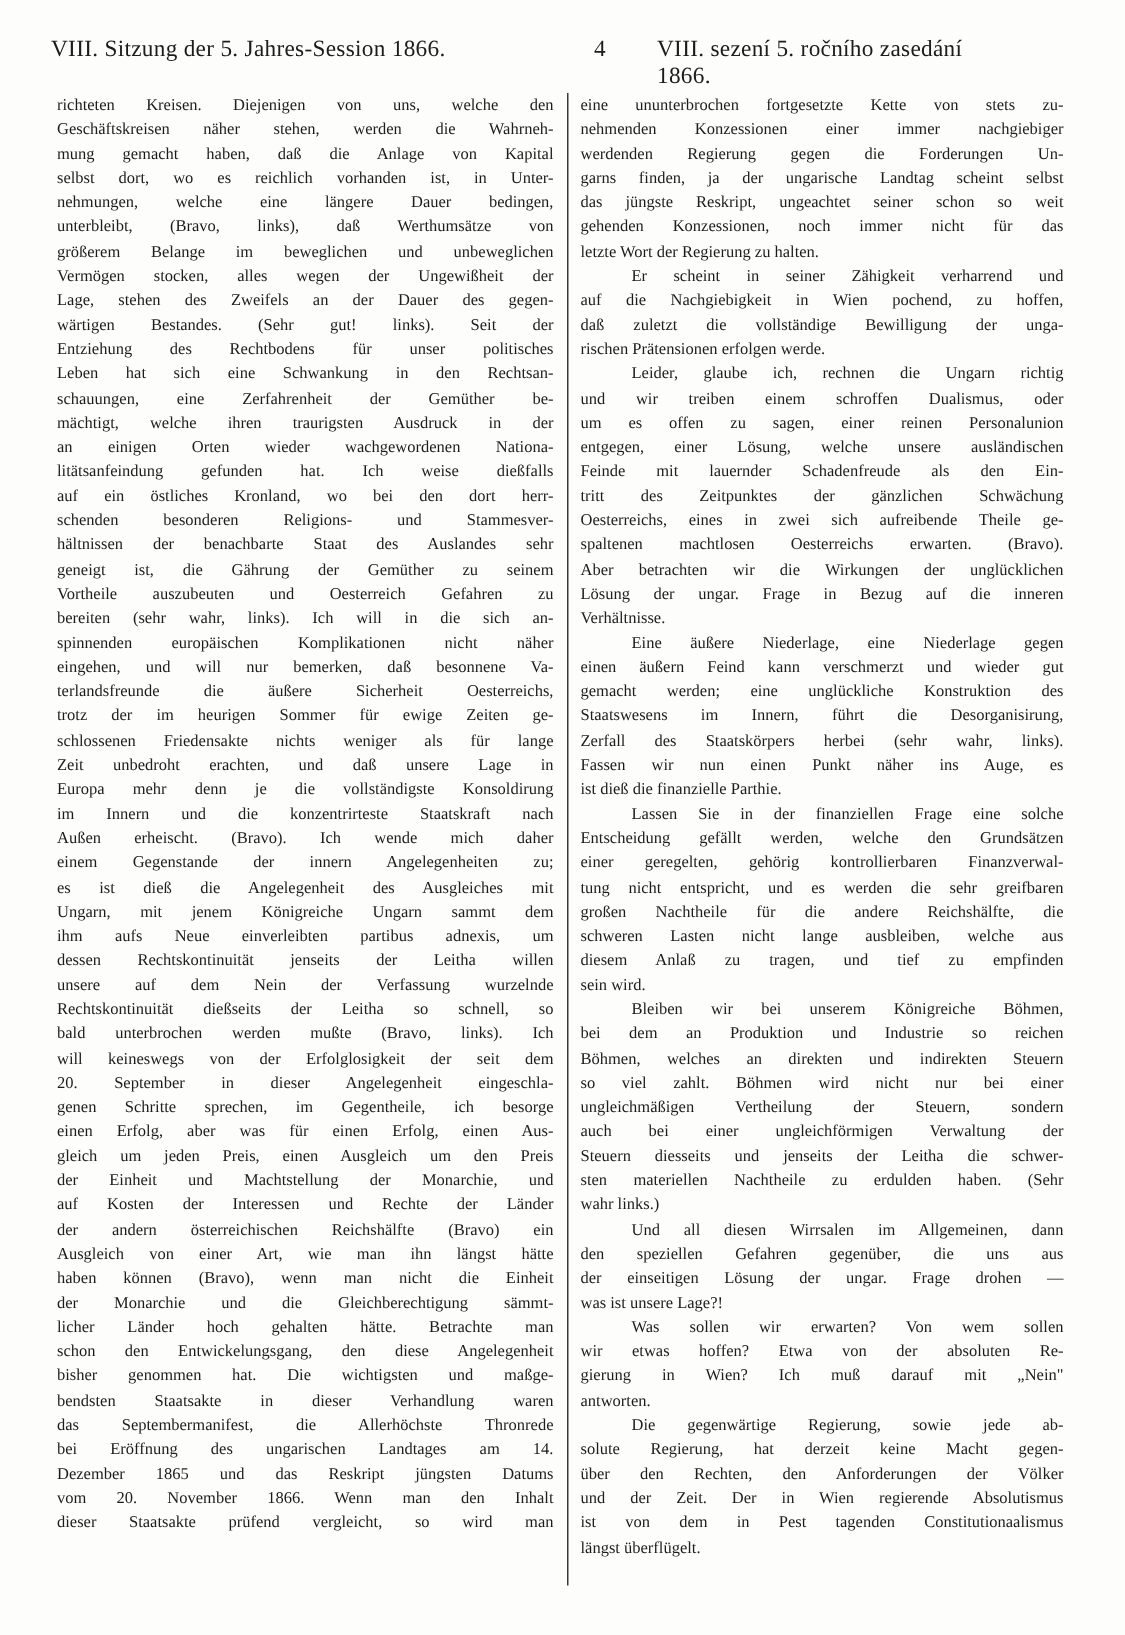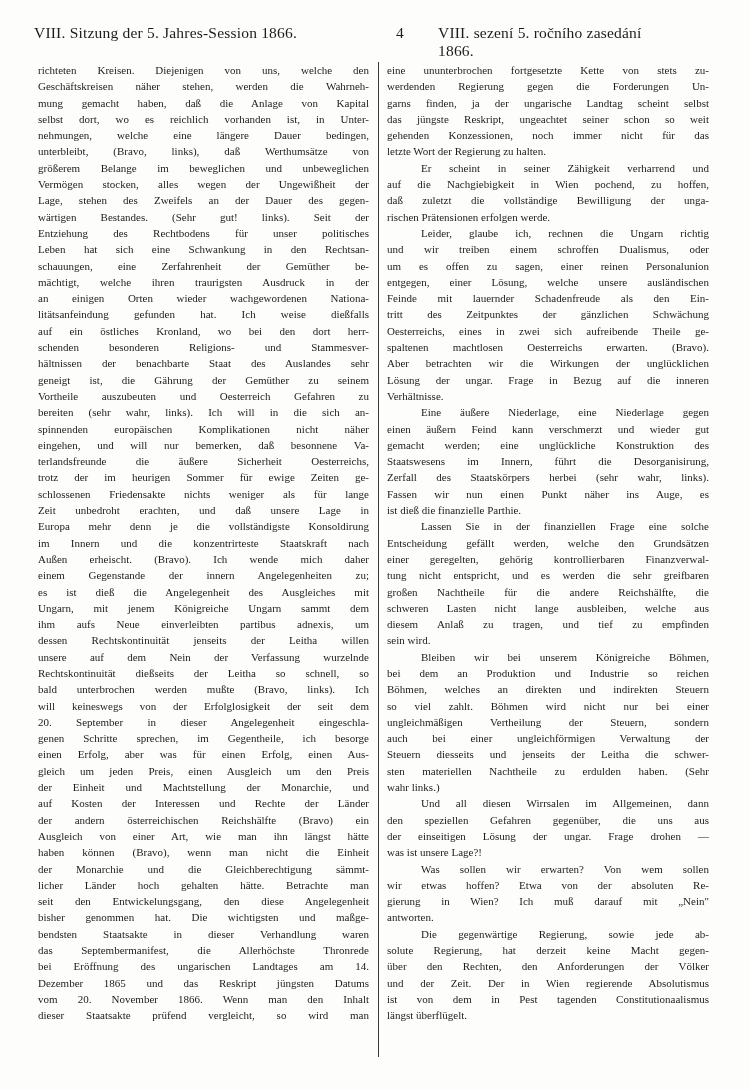--- a/index.html
+++ b/index.html
@@ -81,32 +81,33 @@
     <span class="line">genen Schritte sprechen, im Gegentheile, ich besorge</span>
     <span class="line">einen Erfolg, aber was für einen Erfolg, einen Aus-</span>
     <span class="line">gleich um jeden Preis, einen Ausgleich um den Preis</span>
     <span class="line">der Einheit und Machtstellung der Monarchie, und</span>
     <span class="line">auf Kosten der Interessen und Rechte der Länder</span>
     <span class="line">der andern österreichischen Reichshälfte (Bravo) ein</span>
     <span class="line">Ausgleich von einer Art, wie man ihn längst hätte</span>
     <span class="line">haben können (Bravo), wenn man nicht die Einheit</span>
     <span class="line">der Monarchie und die Gleichberechtigung sämmt-</span>
     <span class="line">licher Länder hoch gehalten hätte.  Betrachte man</span>
-    <span class="line">seit den Entwickelungsgang, den diese Angelegenheit</span>
+    <span class="line">schon den Entwickelungsgang, den diese Angelegenheit</span>
     <span class="line">bisher genommen hat.  Die wichtigsten und maßge-</span>
     <span class="line">bendsten Staatsakte in dieser Verhandlung waren</span>
     <span class="line">das Septembermanifest, die Allerhöchste Thronrede</span>
     <span class="line">bei Eröffnung des ungarischen Landtages am 14.</span>
     <span class="line">Dezember 1865 und das Reskript jüngsten Datums</span>
     <span class="line">vom 20. November 1866.  Wenn man den Inhalt</span>
     <span class="line">dieser Staatsakte prüfend vergleicht, so wird man</span>
   </div>
 <div class="divider"></div>
 <div class="col right" id="col-right">
     <span class="line">eine ununterbrochen fortgesetzte Kette von stets zu-</span>
+    <span class="line">nehmenden Konzessionen einer immer nachgiebiger</span>
     <span class="line">werdenden Regierung gegen die Forderungen Un-</span>
     <span class="line">garns finden, ja der ungarische Landtag scheint selbst</span>
     <span class="line">das jüngste Reskript, ungeachtet seiner schon so weit</span>
     <span class="line">gehenden Konzessionen, noch immer nicht für das</span>
     <span class="line last">letzte Wort der Regierung zu halten.</span>
     <span class="line indent">Er scheint in seiner Zähigkeit verharrend und</span>
     <span class="line">auf die Nachgiebigkeit in Wien pochend, zu hoffen,</span>
     <span class="line">daß zuletzt die vollständige Bewilligung der unga-</span>
     <span class="line last">rischen Prätensionen erfolgen werde.</span>
     <span class="line indent">Leider, glaube ich, rechnen die Ungarn richtig</span>

